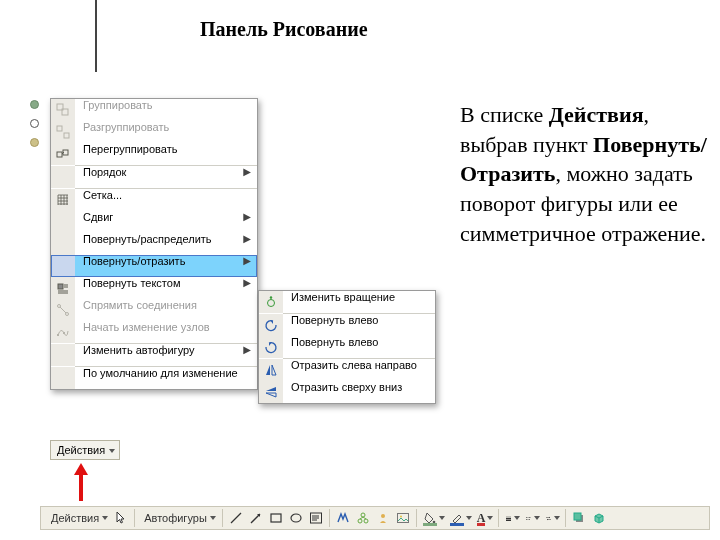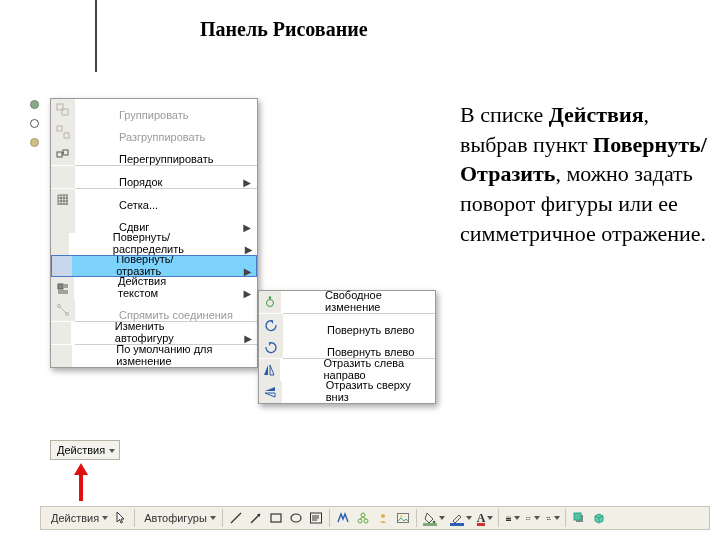--- a/index.html
+++ b/index.html
@@ -39,25 +39,24 @@
   .menu {
     position: absolute;
     left: 50px; top: 98px;
     width: 208px;
     background: #fff;
     border: 1px solid #9a9a9a;
     box-shadow: 2px 3px 6px rgba(0,0,0,0.35);
     font-size: 11px;
   }
   .menu-row {
-    display: flex; align-items: flex-end;
+    display: flex; align-items: flex-start;
     height: 22px;
     padding: 0 4px 0 0;
     position: relative;
-    gap: 36px;
   }
   .menu-row .icon-col {
     width: 24px; height: 22px;
     background: #eceae4;
     display: flex; align-items: center; justify-content: center;
   }
   .menu-row .label {
     flex: 1 1 auto;
     padding-left: 8px;
     color: #000;
@@ -263,35 +262,47 @@
         <span class="mini-icon">
           <svg viewBox="0 0 14 14">
             <rect x="2" y="3" width="5" height="5" fill="#888" stroke="#5a5a50"></rect>
             <line x1="8" y1="4" x2="12" y2="4" stroke="#5a5a50"></line>
             <line x1="8" y1="6" x2="12" y2="6" stroke="#5a5a50"></line>
             <line x1="2" y1="10" x2="12" y2="10" stroke="#5a5a50"></line>
             <line x1="2" y1="12" x2="12" y2="12" stroke="#5a5a50"></line>
           </svg>
         </span>
       </div>
-      <div class="label">Действия текстом</div>
+      <div class="label">Повернуть текстом</div>
       <div class="arrow">▶</div>
     </div>
     <div class="menu-row disabled">
       <div class="icon-col">
         <span class="mini-icon">
           <svg viewBox="0 0 14 14">
             <circle cx="3" cy="3" r="1.5" fill="none" stroke="#b5b3aa"></circle>
             <circle cx="11" cy="11" r="1.5" fill="none" stroke="#b5b3aa"></circle>
             <path d="M4 4 L10 10" stroke="#b5b3aa"></path>
           </svg>
         </span>
       </div>
       <div class="label">Спрямить соединения</div>
     </div>
+    <div class="menu-row disabled">
+      <div class="icon-col">
+        <span class="mini-icon">
+          <svg viewBox="0 0 14 14">
+            <path d="M2 10 Q5 2 8 8 T12 6" fill="none" stroke="#b5b3aa"></path>
+            <rect x="1" y="9" width="2" height="2" fill="#b5b3aa"></rect>
+            <rect x="7" y="7" width="2" height="2" fill="#b5b3aa"></rect>
+          </svg>
+        </span>
+      </div>
+      <div class="label">Начать изменение узлов</div>
+    </div>
     <div class="menu-sep"></div>
     <div class="menu-row">
       <div class="icon-col"></div>
       <div class="label">Изменить автофигуру</div>
       <div class="arrow">▶</div>
     </div>
     <div class="menu-sep"></div>
     <div class="menu-row">
       <div class="icon-col"></div>
       <div class="label">По умолчанию для изменение</div>
@@ -302,21 +313,21 @@
     <div class="menu-row">
       <div class="icon-col">
         <span class="mini-icon">
           <svg viewBox="0 0 14 14">
             <circle cx="7" cy="8" r="3.5" fill="none" stroke="#3a9a3a"></circle>
             <circle cx="7" cy="2.5" r="1.2" fill="#3a9a3a"></circle>
             <line x1="7" y1="3.5" x2="7" y2="4.5" stroke="#3a9a3a"></line>
           </svg>
         </span>
       </div>
-      <div class="label">Свободное изменение</div>
+      <div class="label">Изменить вращение</div>
     </div>
     <div class="menu-sep"></div>
     <div class="menu-row">
       <div class="icon-col">
         <span class="mini-icon">
           <svg viewBox="0 0 14 14">
             <path d="M9 3 A5 5 0 1 0 12 7" fill="none" stroke="#2a5db0" stroke-width="1.3"></path>
             <path d="M9 3 L6 2 L9 6 Z" fill="#2a5db0"></path>
           </svg>
         </span>

